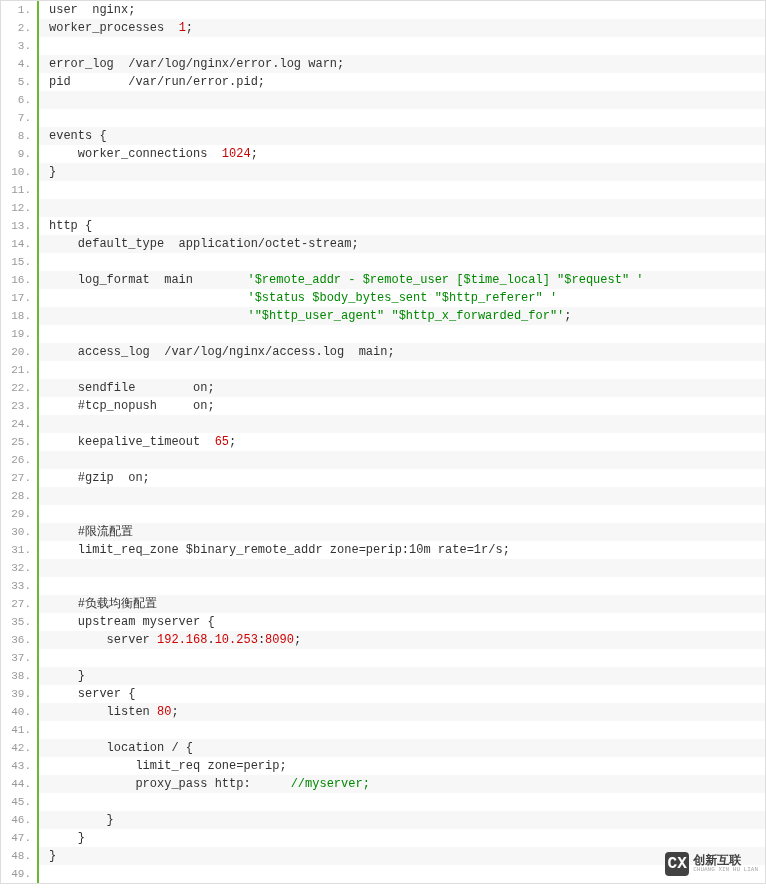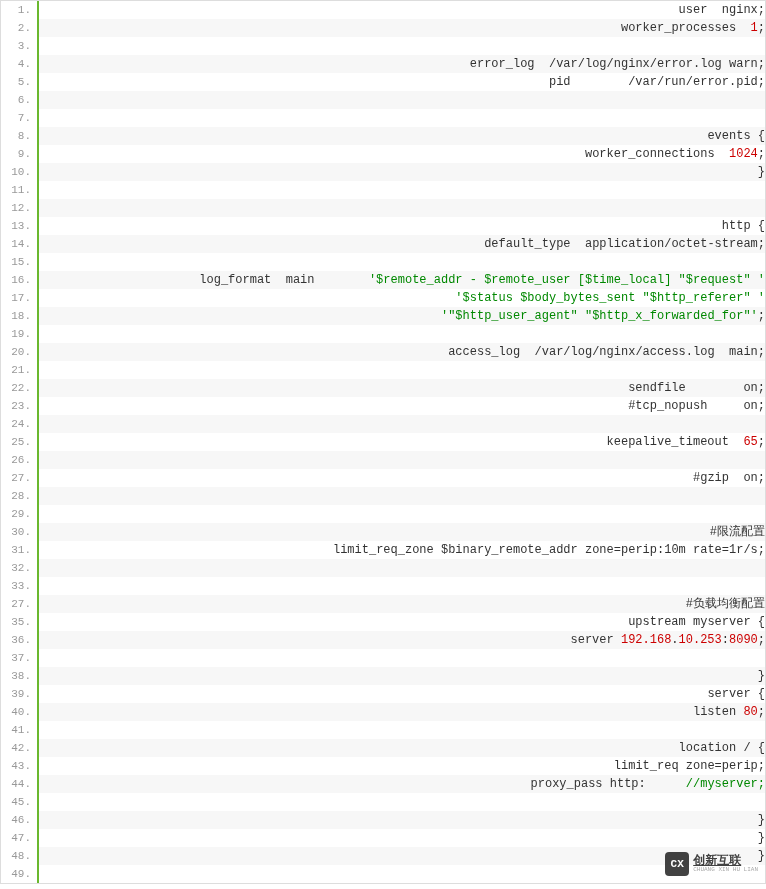--- a/index.html
+++ b/index.html
@@ -30,21 +30,20 @@
     .gutter-line {
       height: 18px;
       line-height: 18px;
       padding-right: 6px;
       color: #999;
       font-size: 11px;
     }
     .code-area {
       flex: 1;
       overflow: hidden;
-      text-align: right;
     }
     .code-line {
       height: 18px;
       line-height: 18px;
       padding-left: 10px;
       white-space: pre;
     }
     .code-line:nth-child(even) {
       background: #f7f7f7;
     }
@@ -62,28 +61,27 @@
     .watermark-icon {
       width: 24px;
       height: 24px;
       background: #222;
       color: #fff;
       border-radius: 4px;
       display: flex;
       align-items: center;
       justify-content: center;
       font-weight: bold;
-      font-size: 11px;
+      font-size: 16px;
     }
     .watermark-text {
       font-size: 12px;
       font-weight: bold;
       color: #222;
       line-height: 1;
-      text-decoration: underline;
     }
     .watermark-sub {
       font-size: 6px;
       color: #999;
       line-height: 1;
     }
   </style>
 </head>
 <body>
 

